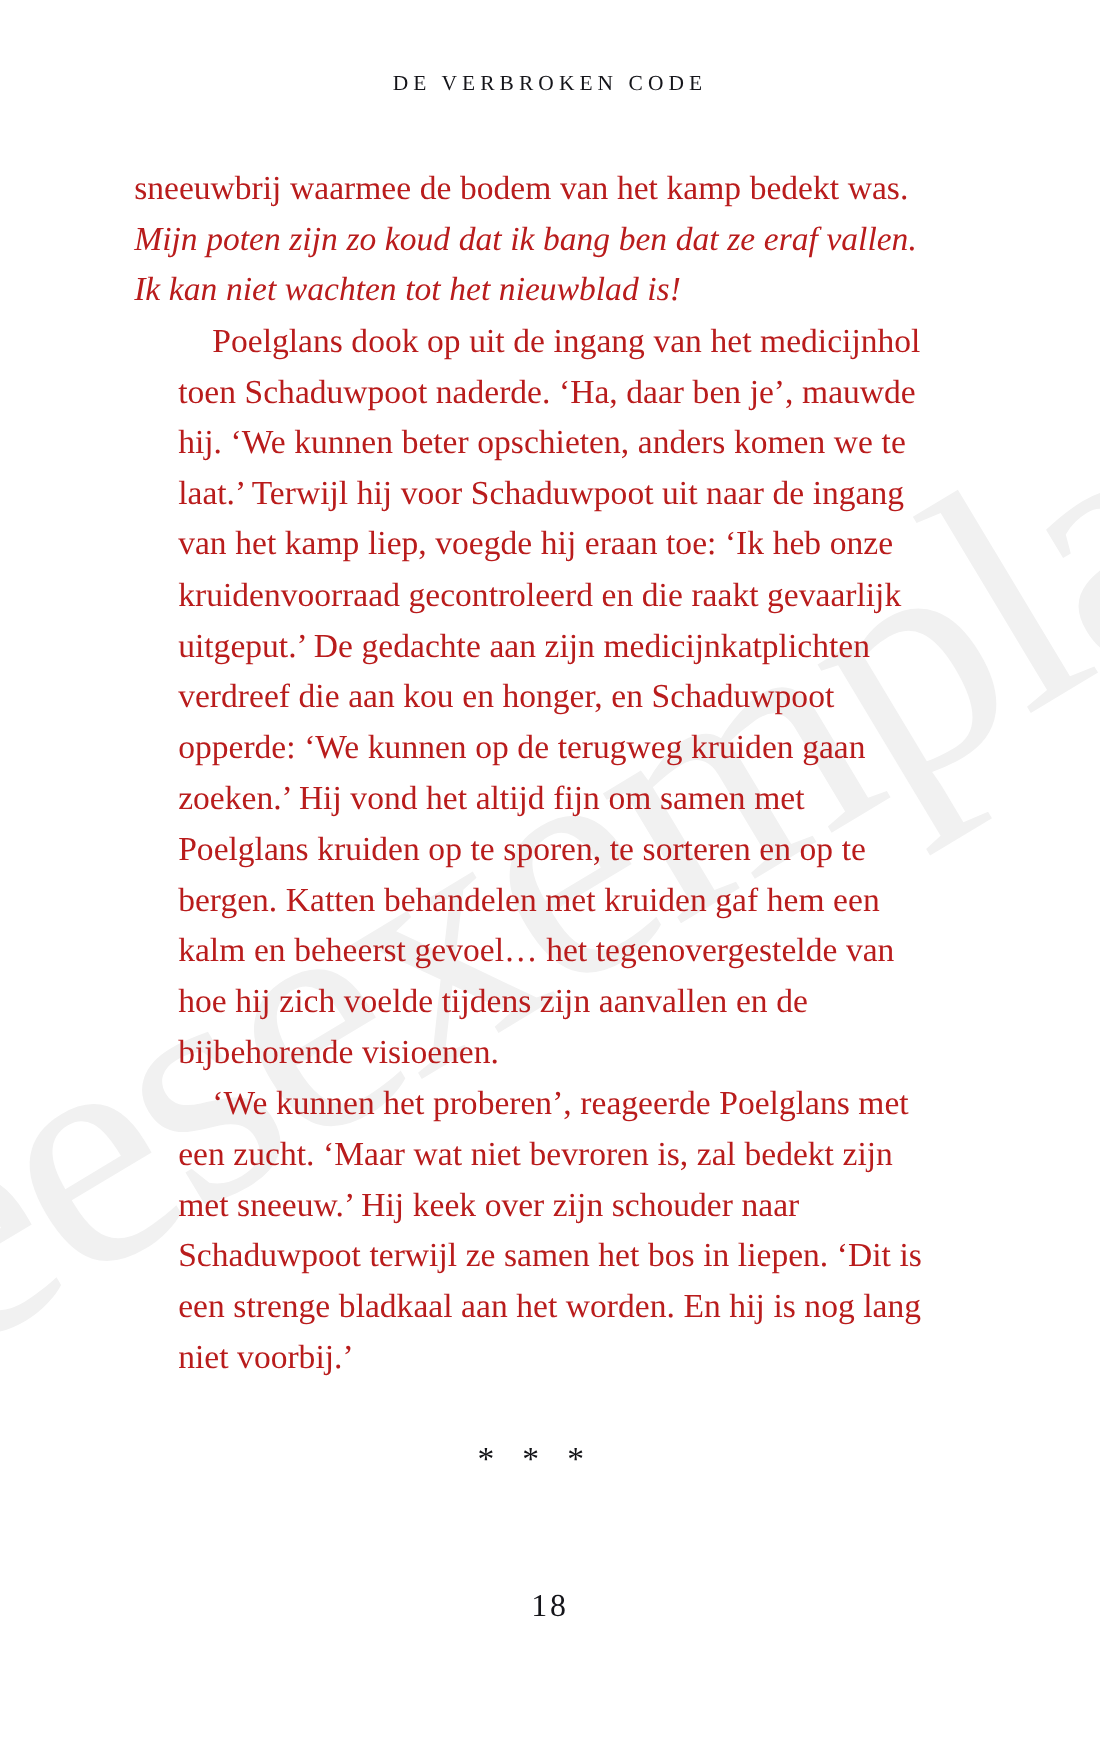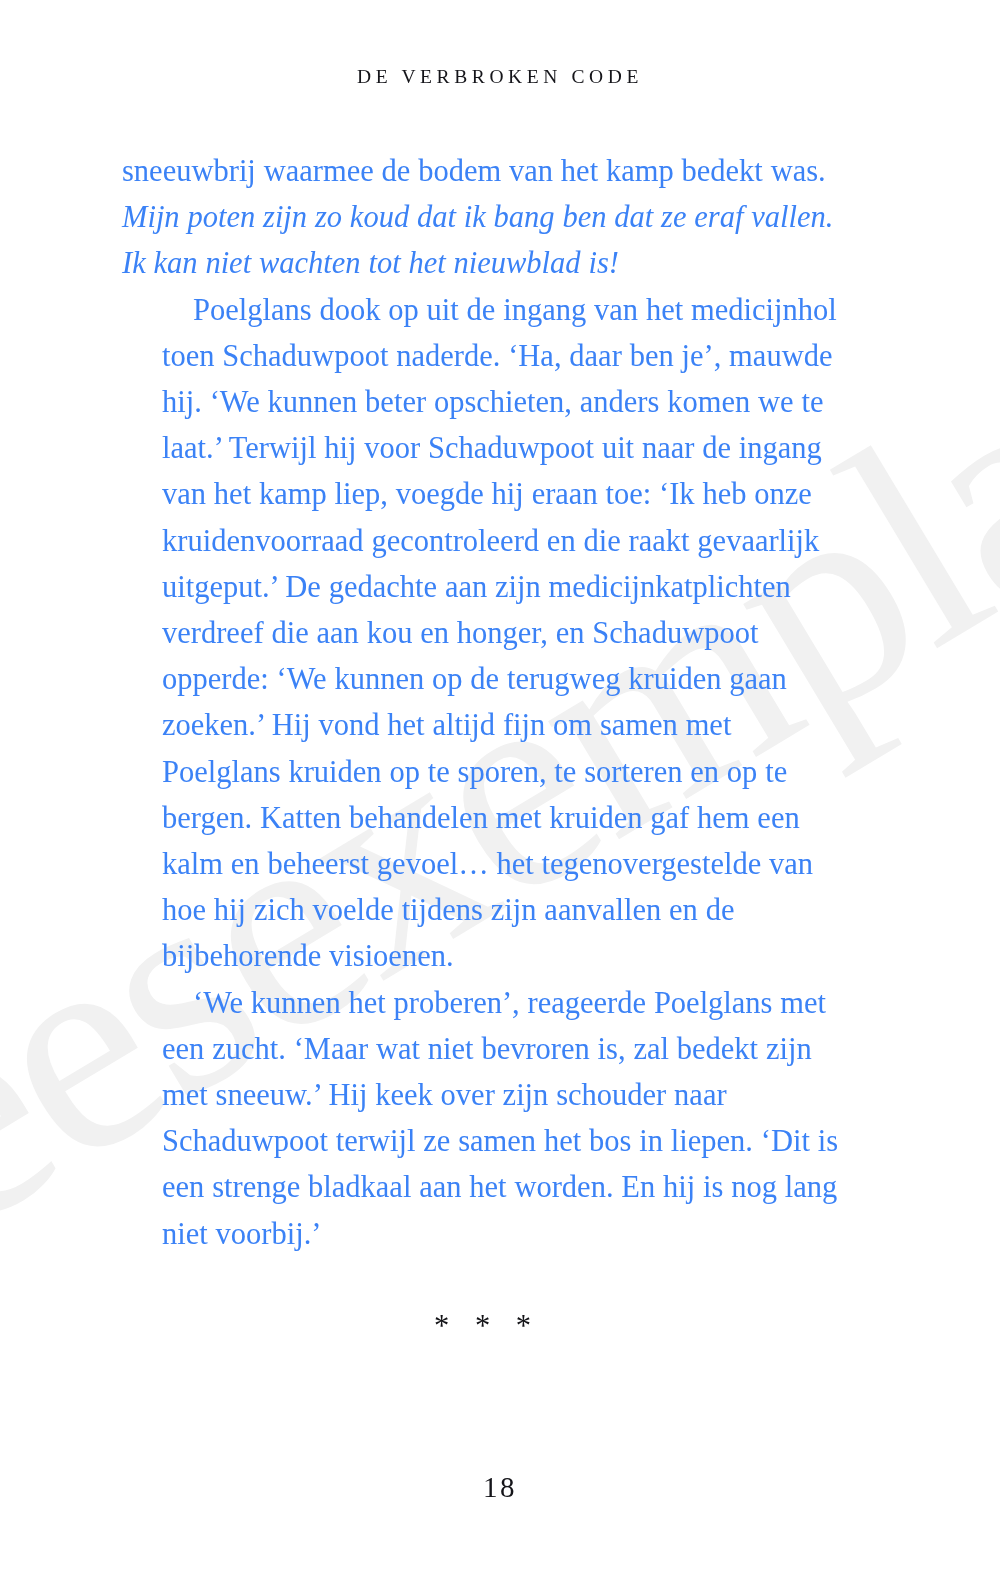--- a/index.html
+++ b/index.html
@@ -67,21 +67,21 @@
     left: 122px;
     width: 730px;
   }
 
   p.para {
     margin: 0;
     font-size: 30.5px;
     line-height: 46.2px;
     text-align: left;
     text-indent: 0;
-    color: #3b82f6;
+    color: #b91c1c;
     hyphens: none;
     word-spacing: 0.2px;
   }
   p.indent {
     text-indent: 31px;
     margin-left: 40px;
   }
   .i {
     font-style: italic;
   }
@@ -95,21 +95,21 @@
     line-height: 46.2px;
     letter-spacing: 9px;
     color: #121216;
   }
 
   .gap-before-break { height: 46px; }
   .gap-after-break  { height: 70px; }
 
   .folio {
     position: absolute;
-    bottom: 81px;
+    bottom: 108px;
     left: 0;
     right: 0;
     text-align: center;
     font-size: 29px;
     letter-spacing: 2.5px;
     color: #15151a;
   }
 </style>
 </head>
 <body>

